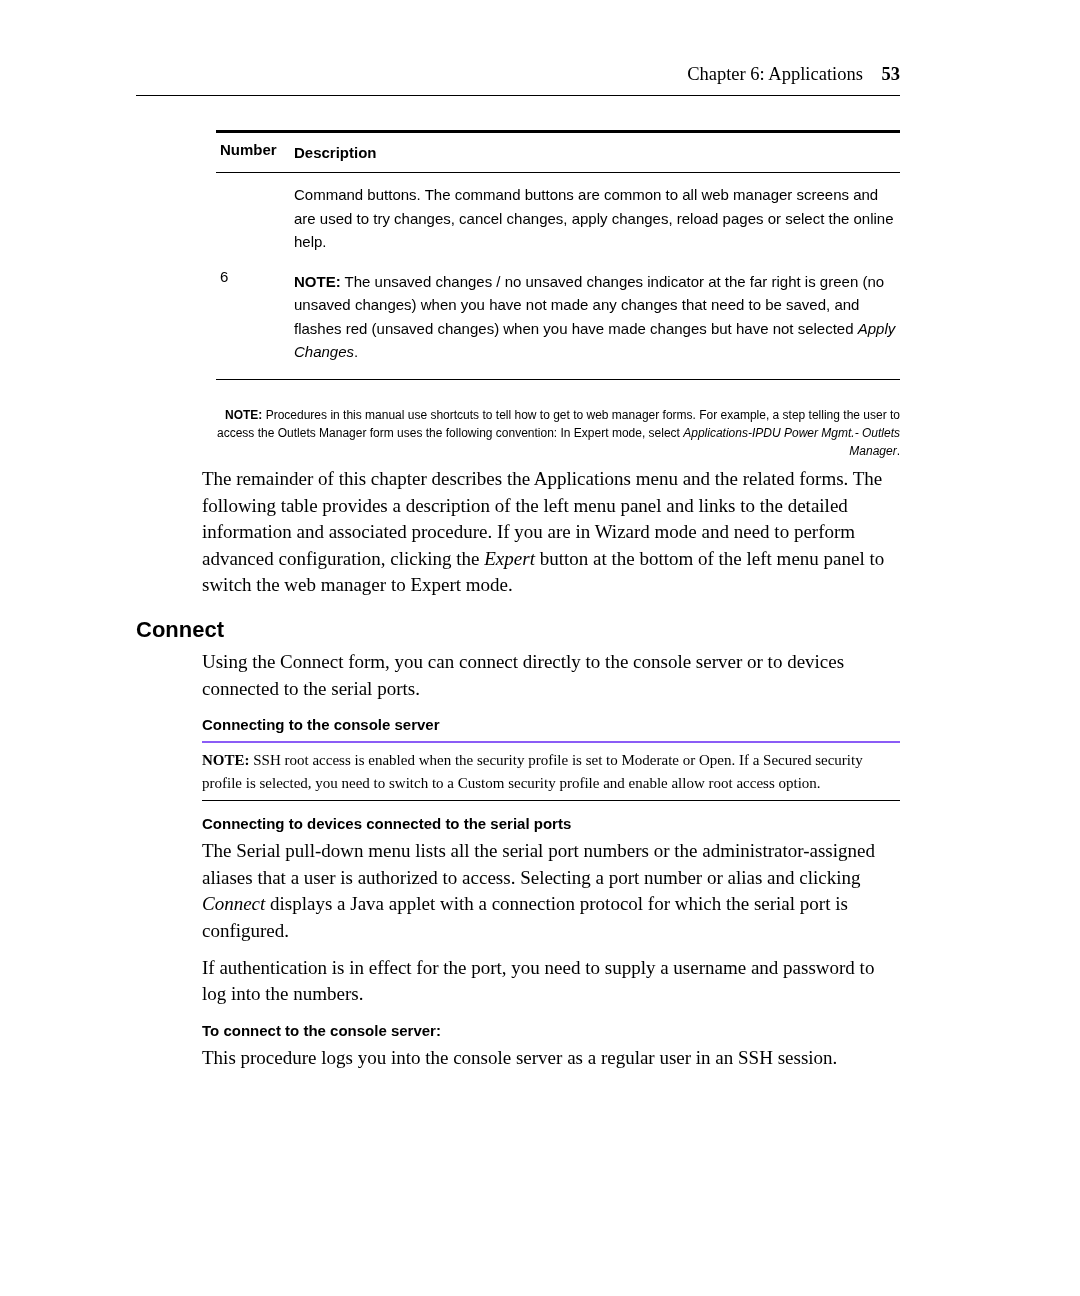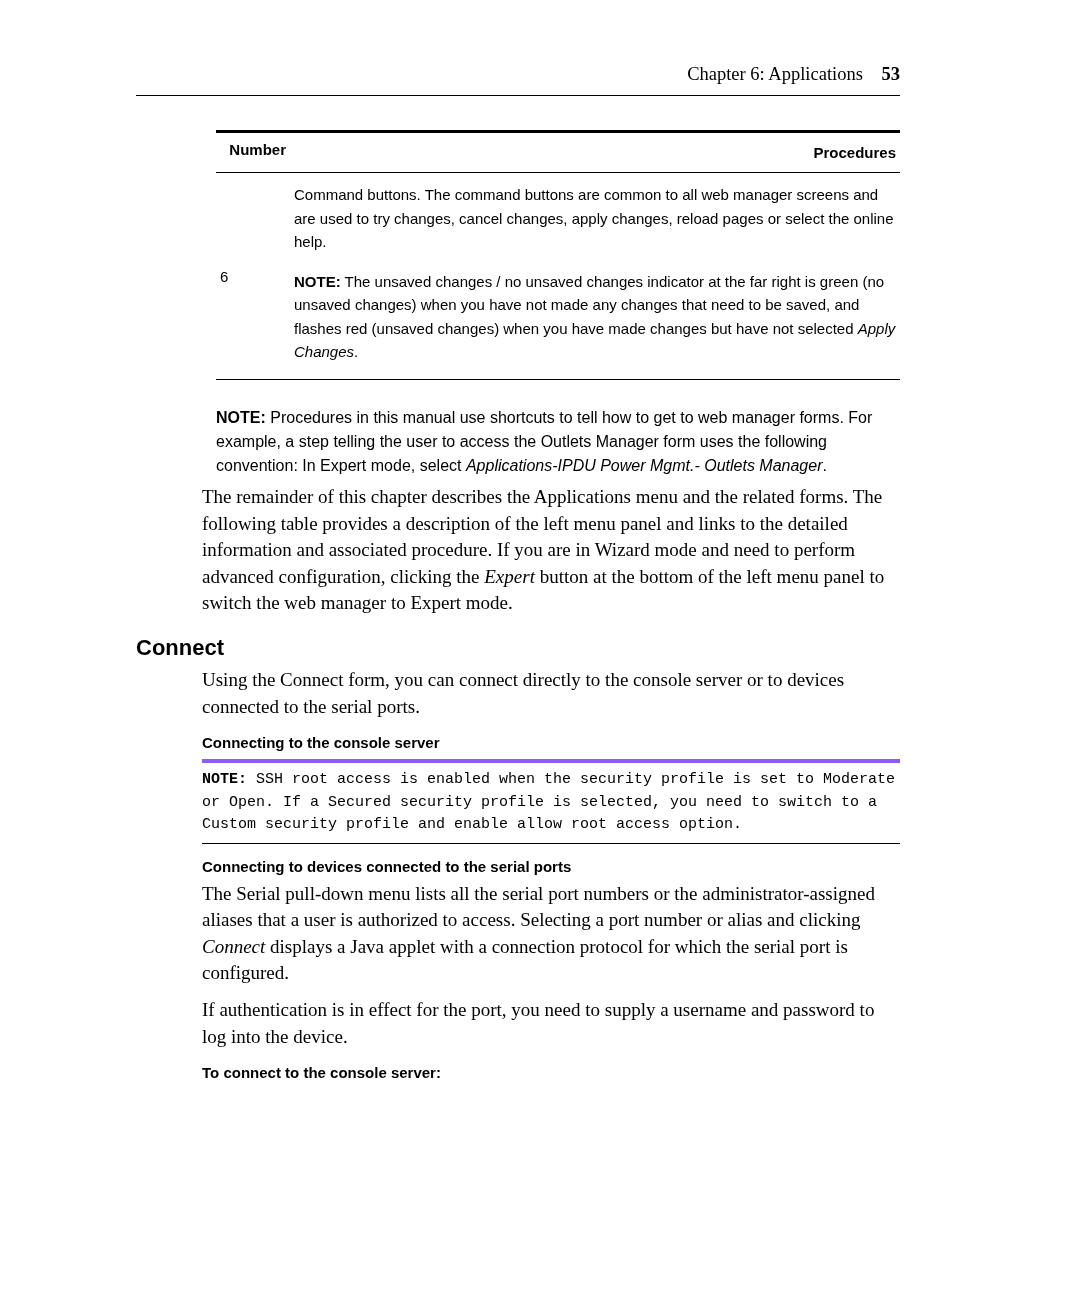--- a/index.html
+++ b/index.html
@@ -41,29 +41,30 @@
     box-sizing: border-box;
   }
   .col-desc {
     flex: 1;
     font-family: Arial, Helvetica, sans-serif;
     font-size: 15px;
     padding: 10px 4px 16px 4px;
     line-height: 1.55;
     box-sizing: border-box;
   }
-  .hdr-cell { font-weight: bold; padding-top: 8px; padding-bottom: 8px; text-align: right; }
+  .hdr-cell { font-weight: bold; padding-top: 8px; padding-bottom: 8px; }
   .col-num.center-num { display:flex; align-items:center; }
   .note-block { margin-top: 17px; }
   .note-lead { font-weight: bold; }
   .after-table-note {
     margin: 26px 0 0 80px;
     font-family: Arial, Helvetica, sans-serif;
-    font-size: 16px;
+    font-size: 12px;
     line-height: 1.5;
+    text-align: right;
   }
   .after-table-note .ital { font-style: italic; }
   h1.section {
     font-family: Arial, Helvetica, sans-serif;
     font-weight: bold;
     font-size: 27px;
     margin: 28px 0 10px 0;
   }
   h2.subsection {
     font-family: Arial, Helvetica, sans-serif;
@@ -79,43 +80,43 @@
   }
   p.body {
     font-family: "Times New Roman", Times, serif;
     font-size: 19px;
     line-height: 1.4;
     margin: 6px 0 10px 66px;
   }
   p.body .ital { font-style: italic; }
   .inline-note-wrap {
     margin: 8px 0 0 66px;
-    border-top: 4px solid #8b5cf6;
+    border-top: 2px solid #8b5cf6;
     border-bottom: 1px solid #000;
     padding: 6px 0;
-    font-family: Liberation Mono, monospace;
+    font-family: Liberation Serif, serif;
     font-size: 15px;
     line-height: 1.5;
   }
 </style>
 </head>
 <body>
 
 <div class="page">
 
   <div class="header-line">
     <span>Chapter 6: Applications</span>
     <span class="pn">53</span>
   </div>
 
   <div class="table-wrap">
     <div class="top-rule-heavy"></div>
     <div class="tbl-row">
       <div class="col-num hdr-cell">Number</div>
-      <div class="col-desc hdr-cell">Procedures</div>
+      <div class="col-desc hdr-cell">Description</div>
     </div>
     <div class="row-rule"></div>
     <div class="tbl-row">
       <div class="col-num center-num">6</div>
       <div class="col-desc">
         <div>Command buttons. The command buttons are common to all web manager screens and are used to try changes, cancel changes, apply changes, reload pages or select the online help.</div>
         <div class="note-block">
           <span class="note-lead">NOTE:</span><span> The unsaved changes / no unsaved changes indicator at the far right is green (no unsaved changes) when you have not made any changes that need to be saved, and flashes red (unsaved changes) when you have made changes but have not selected </span><span class="ital" style="font-style:italic">Apply Changes</span><span>.</span>
         </div>
       </div>
@@ -142,18 +143,19 @@
   <div class="inline-note-wrap">
     <span style="font-weight:bold">NOTE:</span><span> SSH root access is enabled when the security profile is set to Moderate or Open. If a Secured security profile is selected, you need to switch to a Custom security profile and enable allow root access option.</span>
   </div>
 
   <h3 class="minor">Connecting to devices connected to the serial ports</h3>
 
   <p class="body">
     <span>The Serial pull-down menu lists all the serial port numbers or the administrator-assigned aliases that a user is authorized to access. Selecting a port number or alias and clicking </span><span class="ital">Connect</span><span> displays a Java applet with a connection protocol for which the serial port is configured.</span>
   </p>
 
-  <p class="body">If authentication is in effect for the port, you need to supply a username and password to log into the device.</p>
+  <p class="body">If authentication is in effect for the port, you need to supply a username and password to log into the numbers.</p>
 
   <h3 class="minor">To connect to the console server:</h3>
 
+  <p class="body">This procedure logs you into the console server as a regular user in an SSH session.</p>
 
 </div>
 
 </body></html>

